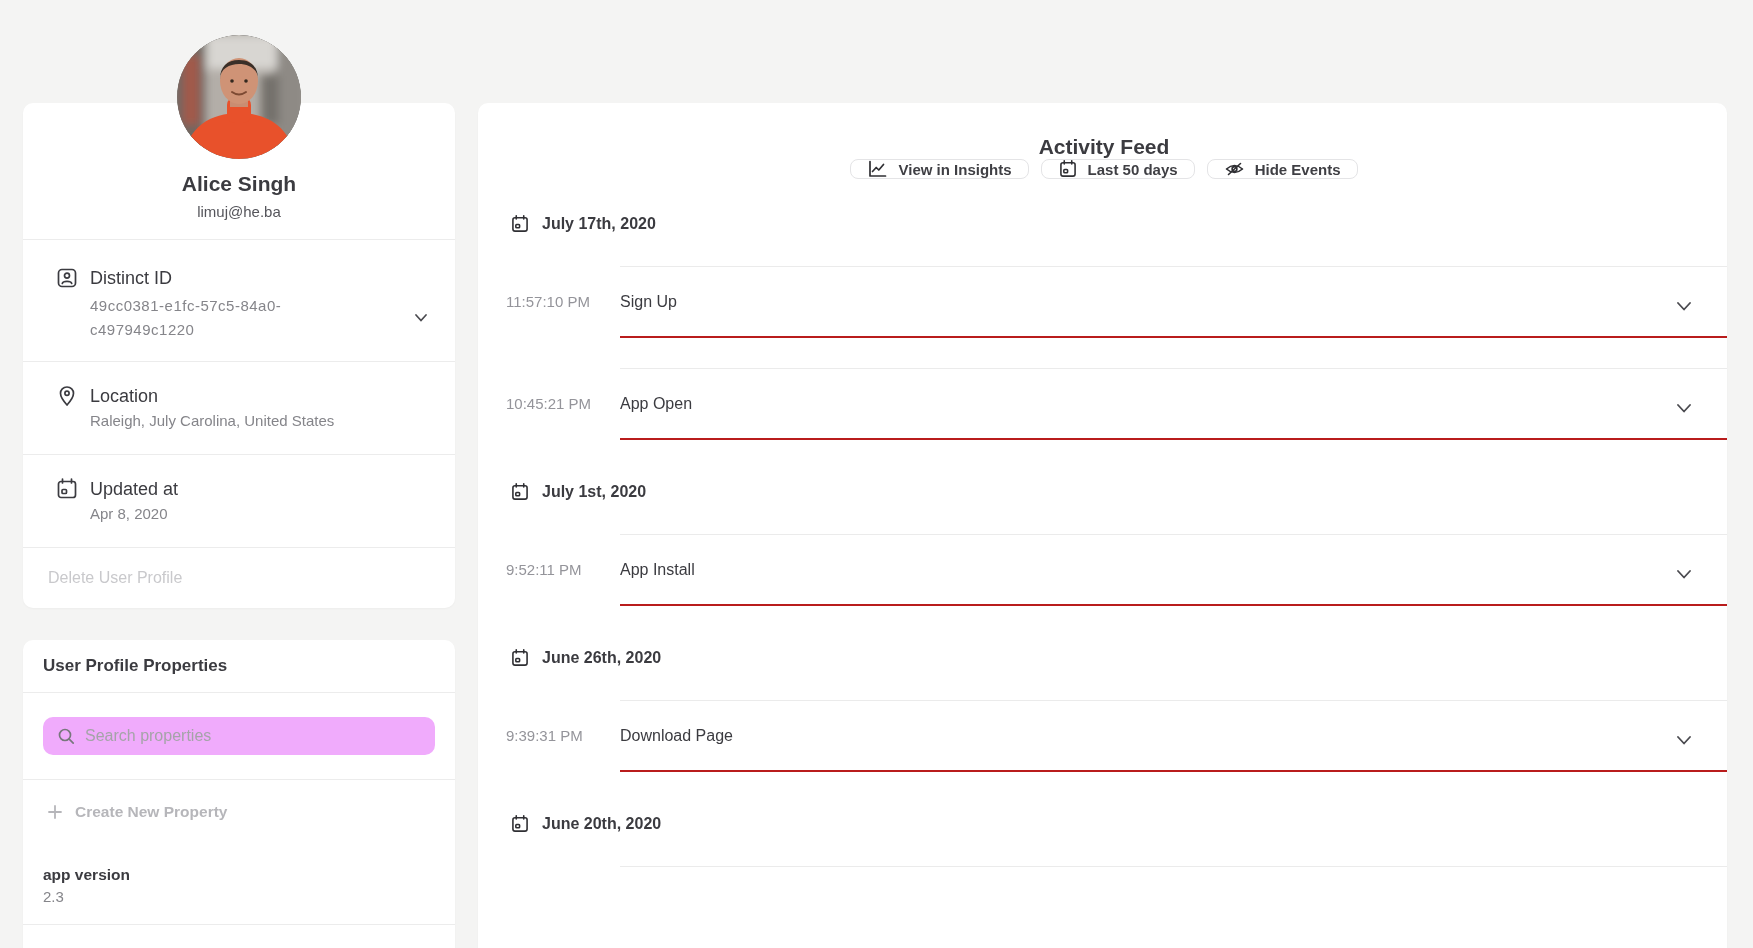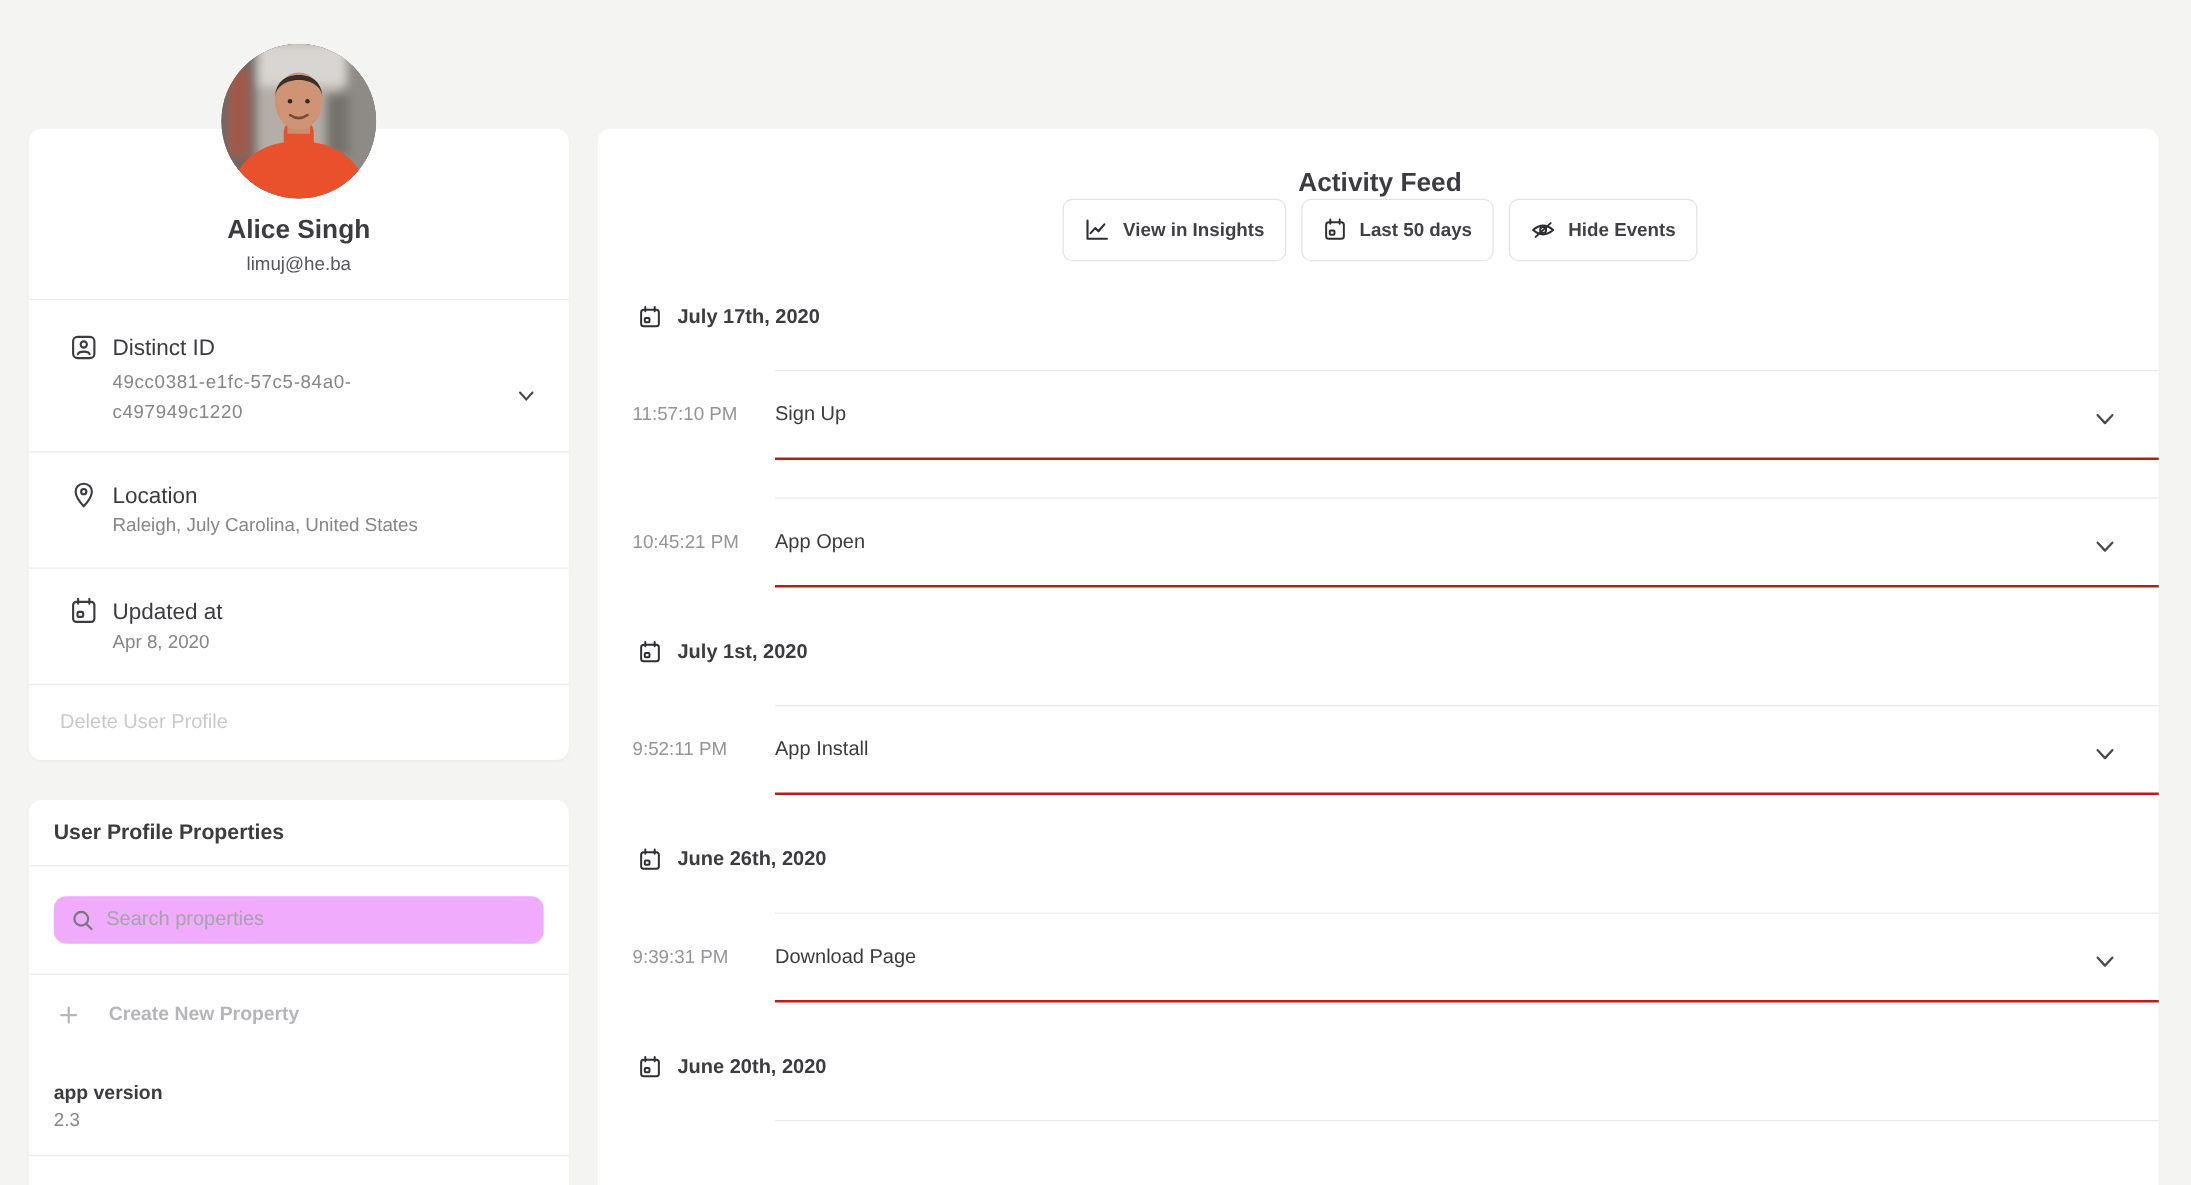--- a/index.html
+++ b/index.html
@@ -31,31 +31,31 @@
   .sec-delete { height:60px; display:flex; align-items:center; padding-left:25px; font-size:16px; color:#c9c9cc; cursor:pointer; }
 
   
   .props-card { left:23px; top:640px; width:432px; height:360px; }
   .props-title { height:53px; display:flex; align-items:center; padding-left:20px; font-size:17px; font-weight:bold; border-bottom:1px solid #ececec; }
   .search-wrap { padding:24px 20px; border-bottom:1px solid #ececec; }
   .search-box { height:38px; background:#f0abfc; border-radius:10px; display:flex; align-items:center; padding:0 14px; gap:10px; }
   .search-box svg { color:#77777c; flex:none; }
   .search-box input { border:none; outline:none; background:transparent; font-size:16px; width:100%; color:#55555b; font-family:inherit; }
   .search-box input::placeholder { color:#a4a4a8; }
-  .create-row { height:64px; display:flex; align-items:center; gap:25px; padding-left:25px; color:#b6b6ba; font-size:15.5px; font-weight:600; cursor:pointer; }
+  .create-row { height:64px; display:flex; align-items:center; gap:13px; padding-left:25px; color:#b6b6ba; font-size:15.5px; font-weight:600; cursor:pointer; }
   .prop-item { padding:20px 20px 16px; border-bottom:1px solid #ececec; }
   .prop-name { font-size:15.5px; font-weight:bold; line-height:22px; color:#3b3b40; }
   .prop-value { font-size:15px; line-height:22px; color:#85858a; }
 
   
   .main-card { left:478px; top:103px; width:1249px; height:880px; }
   .feed-header { display:flex; justify-content:space-between; align-items:center; padding:32px 29px 0 32px;flex-direction:column; }
   .feed-title { font-size:21px; font-weight:bold; }
   .btn-row { display:flex; gap:12px; }
-  .btn { height:50px; display:flex; align-items:center; gap:10px; background:#fff; border:1px solid #e4e4e6; border-radius:8px; padding:0 16px; font-size:15px; font-weight:600; color:#3f3f44; cursor:pointer; font-family:inherit; }
+  .btn { height:20px; display:flex; align-items:center; gap:10px; background:#fff; border:1px solid #e4e4e6; border-radius:8px; padding:0 16px; font-size:15px; font-weight:600; color:#3f3f44; cursor:pointer; font-family:inherit; }
   .btn svg { color:#2f2f33; }
 
   .date-row { display:flex; align-items:center; gap:12px; height:24px; margin:40px 0 0 32px; font-size:16px; font-weight:bold; color:#3b3b40; }
   .date-group:first-of-type .date-row { margin-top:33px; }
   .date-row svg { color:#2f2f33; flex:none; }
   .event-row { position:relative; margin-left:142px; margin-top:30px; height:72px; border-top:1px solid #ebebeb; border-bottom:2px solid #b91c1c; display:flex; align-items:center; cursor:pointer; }
   .event-row.partial { border-bottom:none; height:60px; }
   .event-time { position:absolute; left:-114px; font-size:15px; color:#94949a; }
   .event-name { font-size:16px; font-weight:500; color:#3b3b40; }
   .event-chevron { position:absolute; right:36px; width:14px; height:9px; color:#4a4a4f; }

